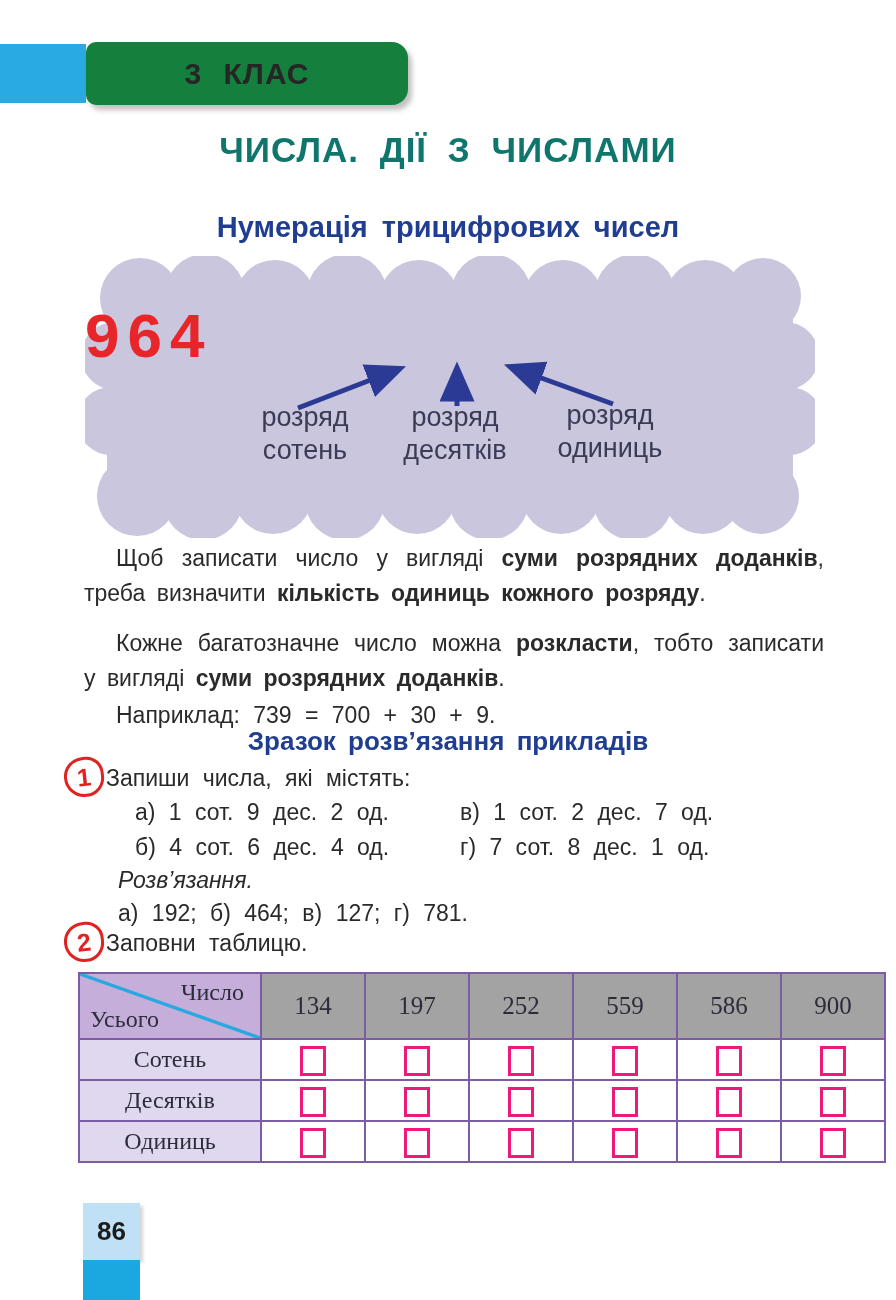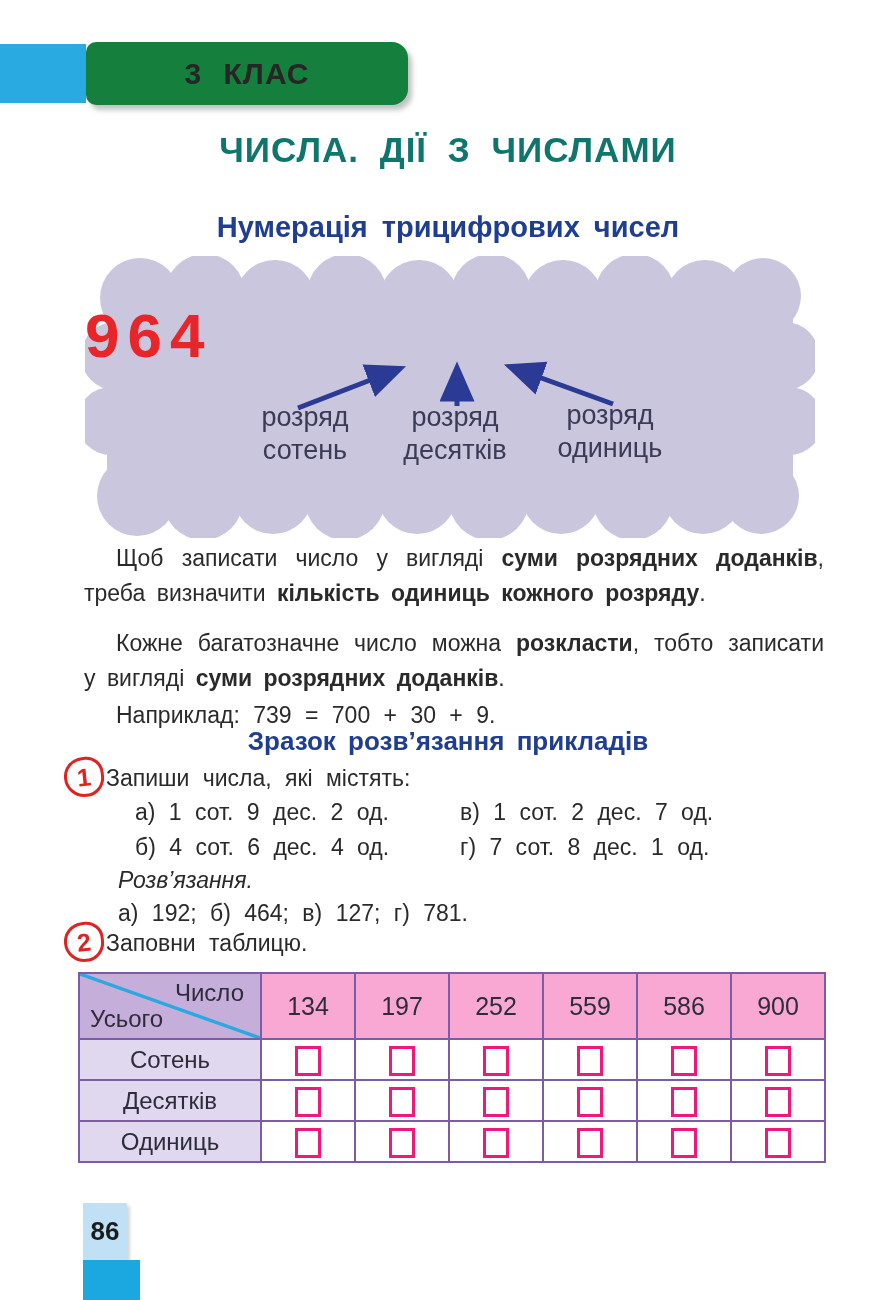--- a/index.html
+++ b/index.html
@@ -73,35 +73,36 @@
   .sol-label { left:118px; top:867px; font-style:italic; word-spacing:2px; }
   .sol-line  { left:118px; top:900px; }
   
   table.fill-table {
     position:absolute; left:78px; top:972px;
     border-collapse:collapse; table-layout:fixed;
   }
   table.fill-table td {
     border:2.4px solid #7c5ca5; text-align:center; vertical-align:middle;
     padding:0;
+    font-family:Liberation Serif, serif;
   }
   td.corner-cell { position:relative; background:#c6aedb; width:182px; height:66px; }
-  td.col-head { background:#f9a8d4; width:94px; height:66px; font-size:25px; color:#2c2c3a; }
+  td.col-head { background:#a3a3a3; width:104px; height:66px; font-size:25px; color:#2c2c3a; }
   td.row-head { background:#e0d8ee; height:41px; font-size:24px; color:#2c2c3a; }
   td.answer-cell { background:#ffffff; height:41px; }
   .corner-diag { position:absolute; left:0; top:0; width:100%; height:100%; }
   .corner-top { position:absolute; right:16px; top:5px; font-size:24px; color:#2c2c3a; }
   .corner-bottom { position:absolute; left:10px; bottom:5px; font-size:24px; color:#2c2c3a; }
   .answer-box {
     display:inline-block; width:26px; height:30px;
     border:3px solid #ed1a7b; background:#fff; vertical-align:middle; margin-top:2px;
   }
   
   .page-num-box {
-    position:absolute; left:83px; top:1203px; width:44px; height:57px;
+    position:absolute; left:83px; top:1203px; width:57px; height:57px;
     background:#bfe0f5; box-shadow:3px 3px 3px rgba(140,140,140,.35);
     display:flex; align-items:center; justify-content:center;
     font-size:26px; font-weight:bold; color:#1c1c1c;
   }
   .page-num-tail { position:absolute; left:83px; top:1260px; width:57px; height:40px; background:#1ba7e0; }
   b { font-weight:bold; }
 </style>
 </head>
 <body>
 

